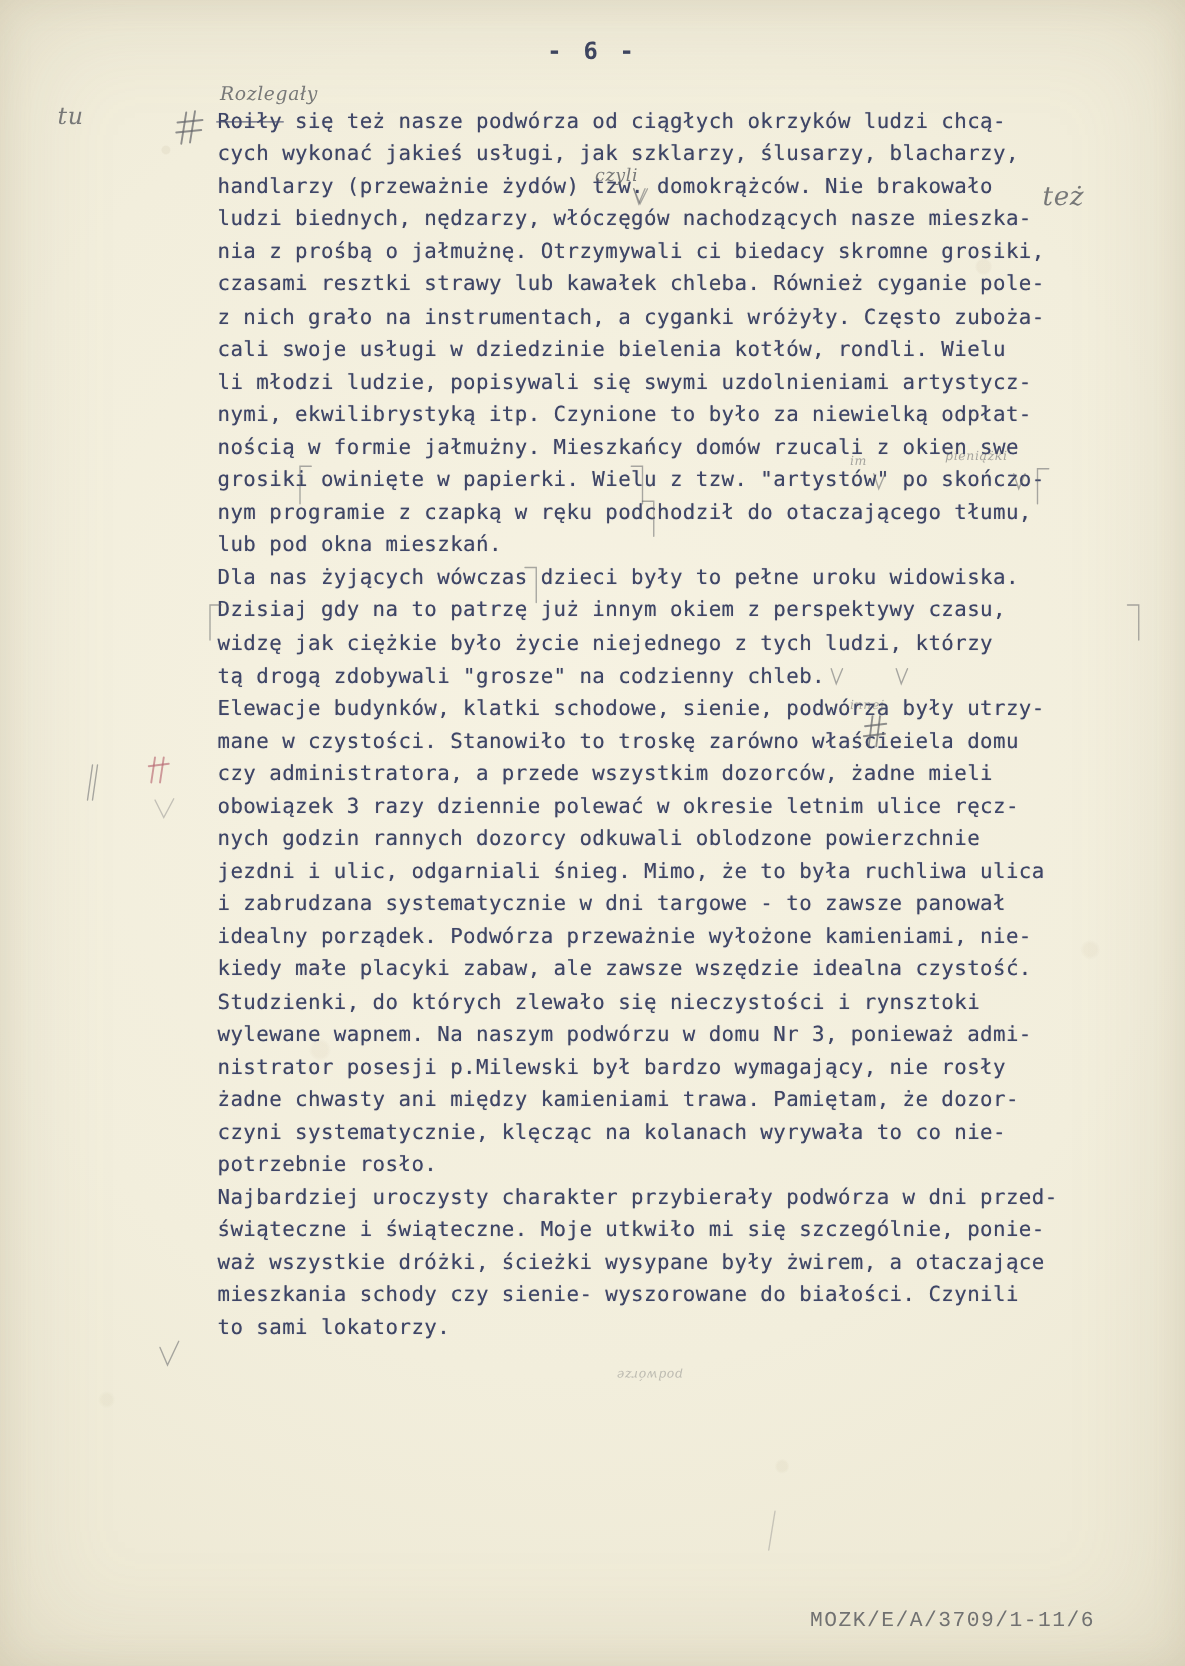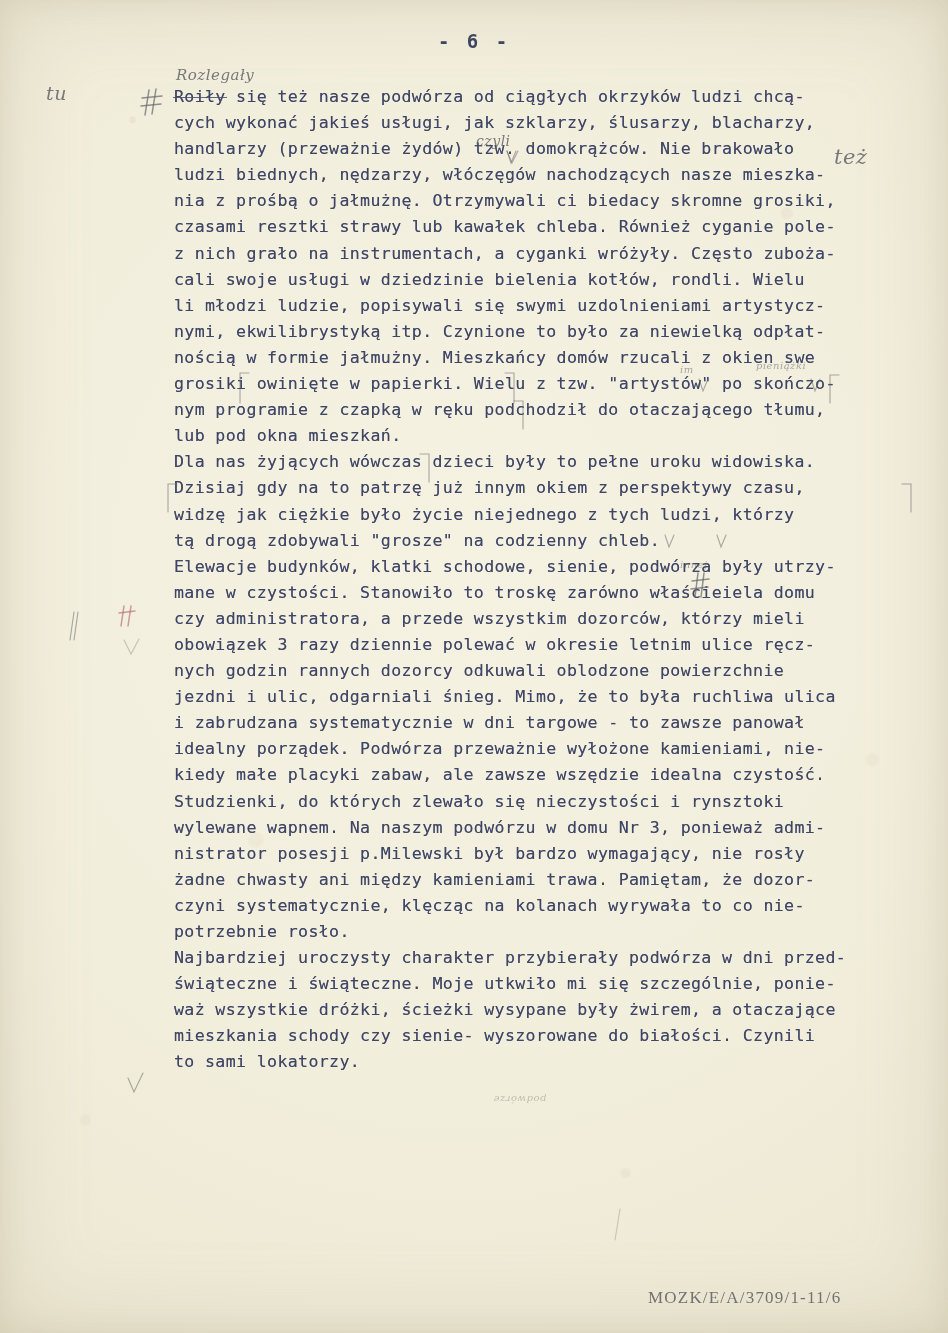--- a/index.html
+++ b/index.html
@@ -107,21 +107,21 @@
     stroke-linecap: round;
     opacity: .72;
   }
   .gstroke.red { stroke: #b5636e; opacity: .62; }
   .gstroke.thin { stroke-width: 1.1; opacity: .55; }
 
   #archive-ref {
     position: absolute;
     left: 648px;
     top: 1288px;
-    font-family: Liberation Serif, serif;
+    font-family: Liberation Mono, monospace;
     font-size: 17px;
     letter-spacing: 1.2px;
     color: #5a5c61;
     opacity: .85;
     white-space: pre;
   }
 </style>
 </head>
 <body>
 
@@ -145,21 +145,21 @@
     <div class="tline">nością w formie jałmużny. Mieszkańcy domów rzucali z okien swe</div>
     <div class="tline">grosiki owinięte w papierki. Wielu z tzw. "artystów" po skończo-</div>
     <div class="tline">nym programie z czapką w ręku podchodził do otaczającego tłumu,</div>
     <div class="tline">lub pod okna mieszkań.</div>
     <div class="tline">Dla nas żyjących wówczas dzieci były to pełne uroku widowiska.</div>
     <div class="tline">Dzisiaj gdy na to patrzę już innym okiem z perspektywy czasu,</div>
     <div class="tline">widzę jak ciężkie było życie niejednego z tych ludzi, którzy</div>
     <div class="tline">tą drogą zdobywali "grosze" na codzienny chleb.</div>
     <div class="tline">Elewacje budynków, klatki schodowe, sienie, podwórza były utrzy-</div>
     <div class="tline">mane w czystości. Stanowiło to troskę zarówno właścieiela domu</div>
-    <div class="tline">czy administratora, a przede wszystkim dozorców, którzy mieli</div>
+    <div class="tline">czy administratora, a przede wszystkim dozorców, żadne mieli</div>
     <div class="tline">obowiązek 3 razy dziennie polewać w okresie letnim ulice ręcz-</div>
     <div class="tline">nych godzin rannych dozorcy odkuwali oblodzone powierzchnie</div>
     <div class="tline">jezdni i ulic, odgarniali śnieg. Mimo, że to była ruchliwa ulica</div>
     <div class="tline">i zabrudzana systematycznie w dni targowe - to zawsze panował</div>
     <div class="tline">idealny porządek. Podwórza przeważnie wyłożone kamieniami, nie-</div>
     <div class="tline">kiedy małe placyki zabaw, ale zawsze wszędzie idealna czystość.</div>
     <div class="tline">Studzienki, do których zlewało się nieczystości i rynsztoki</div>
     <div class="tline">wylewane wapnem. Na naszym podwórzu w domu Nr 3, ponieważ admi-</div>
     <div class="tline">nistrator posesji p.Milewski był bardzo wymagający, nie rosły</div>
     <div class="tline">żadne chwasty ani między kamieniami trawa. Pamiętam, że dozor-</div>

